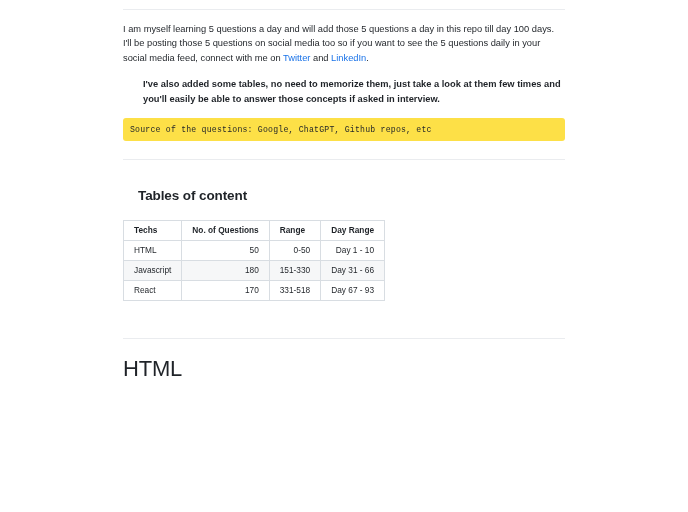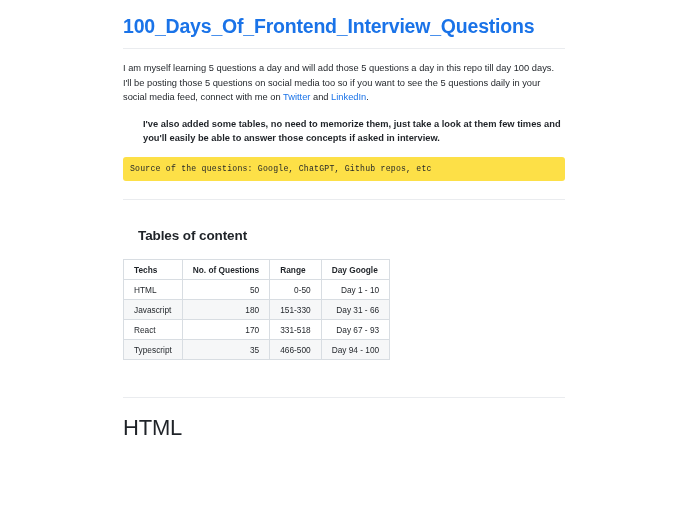--- a/index.html
+++ b/index.html
@@ -124,21 +124,20 @@
     line-height: 1.25;
     letter-spacing: -0.2px;
     color: #1f2328;
   }
 </style>
 </head>
 <body>
 
 <div class="page">
 
-  <a href="#" class="repo-title">100_Days_Of_Frontend_Interview_Questions</a>
 
   <hr class="rule">
 
 
 
   <p class="body-text"><span>I am myself learning 5 questions a day and will add those 5 questions a day in this repo till day 100 days. I'll be posting those 5 questions on social media too so if you want to see the 5 questions daily in your social media feed, connect with me on </span><a href="#" class="inline-link">Twitter</a><span> and </span><a href="#" class="inline-link">LinkedIn</a><span>.</span></p>
 
   <p class="body-text bold">I've also added some tables, no need to memorize them, just take a look at them few times and you'll easily be able to answer those concepts if asked in interview.</p>
 
   <div class="codeblock">Source of the questions: Google, ChatGPT, Github repos, etc</div>
@@ -146,21 +145,21 @@
   <hr class="rule-section">
 
   <h2 class="doc-h2">Tables of content</h2>
 
   <table class="toc-table">
     <thead>
       <tr>
         <th>Techs</th>
         <th>No. of Questions</th>
         <th>Range</th>
-        <th>Day Google</th>
+        <th>Day Range</th>
       </tr>
     </thead>
     <tbody>
       <tr>
         <td class="col-tech">HTML</td>
         <td>50</td>
         <td>0-50</td>
         <td>Day 1 - 10</td>
       </tr>
       <tr>
@@ -168,26 +167,20 @@
         <td>180</td>
         <td>151-330</td>
         <td>Day 31 - 66</td>
       </tr>
       <tr>
         <td class="col-tech">React</td>
         <td>170</td>
         <td>331-518</td>
         <td>Day 67 - 93</td>
       </tr>
-      <tr>
-        <td class="col-tech">Typescript</td>
-        <td>35</td>
-        <td>466-500</td>
-        <td>Day 94 - 100</td>
-      </tr>
     </tbody>
   </table>
 
   <hr class="rule-section" style="margin-top:37px">
 
   <h1 class="big-heading">HTML</h1>
 
 </div>
 
 </body></html>

